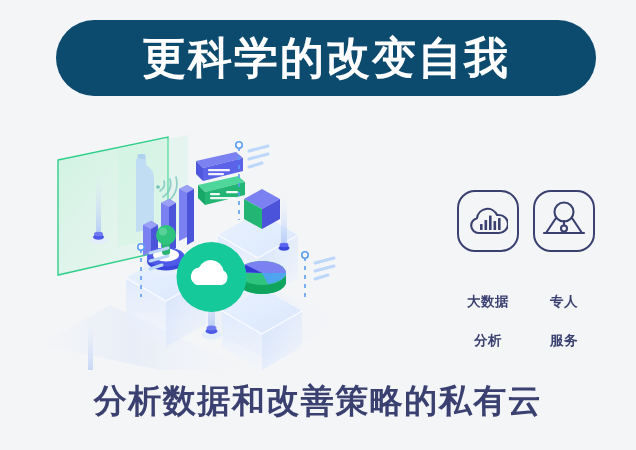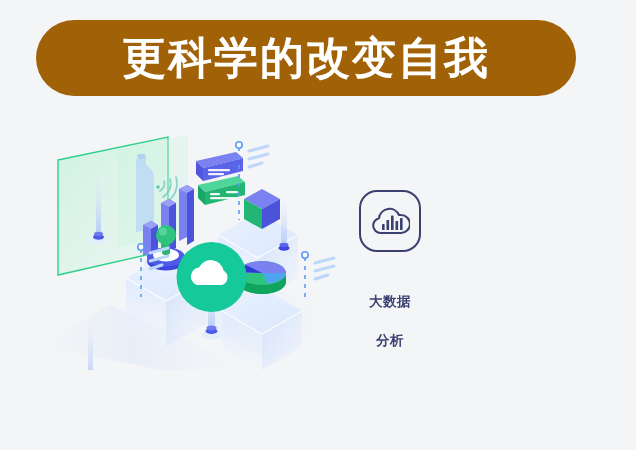--- a/index.html
+++ b/index.html
@@ -12,25 +12,25 @@
     width: 636px;
     height: 450px;
     background: #f4f5f7;
     overflow: hidden;
     font-family: "Liberation Sans", "DejaVu Sans", sans-serif;
   }
 
   
   .header-pill {
     position: absolute;
-    left: 36px;
+    left: 56px;
     top: 20px;
     width: 540px;
     height: 76px;
-    background: #a16207;
+    background: #0c4a6e;
     border-radius: 38px;
     display: flex;
     align-items: center;
     justify-content: center;
   }
   .header-title {
     color: #ffffff;
     font-size: 44px;
     font-weight: bold;
     letter-spacing: 2px;
@@ -48,21 +48,21 @@
   }
   .illus svg { display: block; }
 
   
   .features {
     position: absolute;
     left: 352px;
     top: 190px;
     width: 250px;
     display: flex;
-    justify-content: flex-start;
+    justify-content: flex-end;
     align-items: flex-start;
   }
   .feature {
     width: 76px;
     display: flex;
     flex-direction: column;
     align-items: center;
   }
   .feature-icon {
     width: 62px;
@@ -319,17 +319,33 @@
           </g>
         </svg>
       </div>
       <div class="feature-label">
         <span>大数据</span><br>
         <span>分析</span>
       </div>
     </div>
 
 
+    <div class="feature">
+      <div class="feature-icon">
+        <svg width="44" height="40" viewBox="0 0 44 40">
+          <circle cx="22" cy="11" r="9.5" fill="none" stroke="#3a4070" stroke-width="2.1"></circle>
+          <path d="M14,17 L4,32 M30,17 L40,32" fill="none" stroke="#3a4070" stroke-width="2.1" stroke-linecap="round"></path>
+          <path d="M22,20 L22,24" stroke="#3a4070" stroke-width="2.1" stroke-linecap="round"></path>
+          <circle cx="22" cy="27.5" r="3" fill="none" stroke="#3a4070" stroke-width="2.1"></circle>
+          <line x1="2" y1="32" x2="42" y2="32" stroke="#3a4070" stroke-width="2.1" stroke-linecap="round"></line>
+        </svg>
+      </div>
+      <div class="feature-label">
+        <span>专人</span><br>
+        <span>服务</span>
+      </div>
+    </div>
 
   </div>
 
+  <div class="tagline">分析数据和改善策略的私有云</div>
 
 </div>
 
 </body></html>

